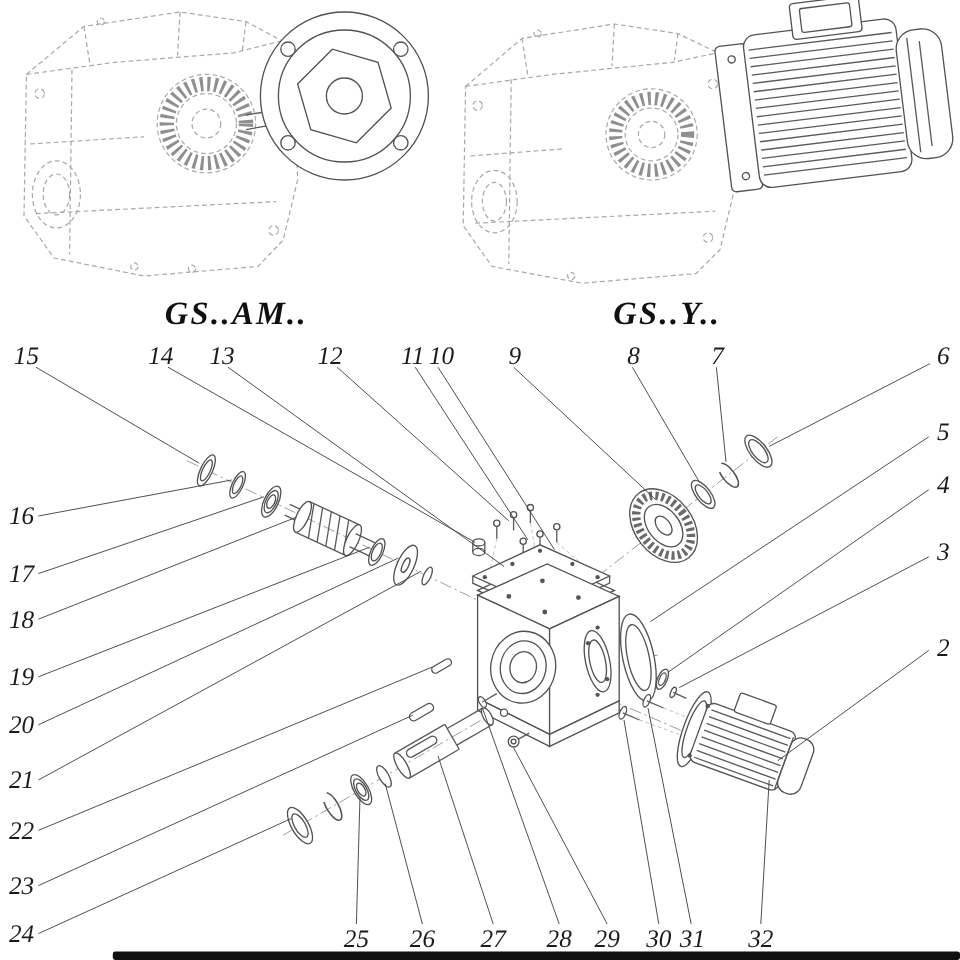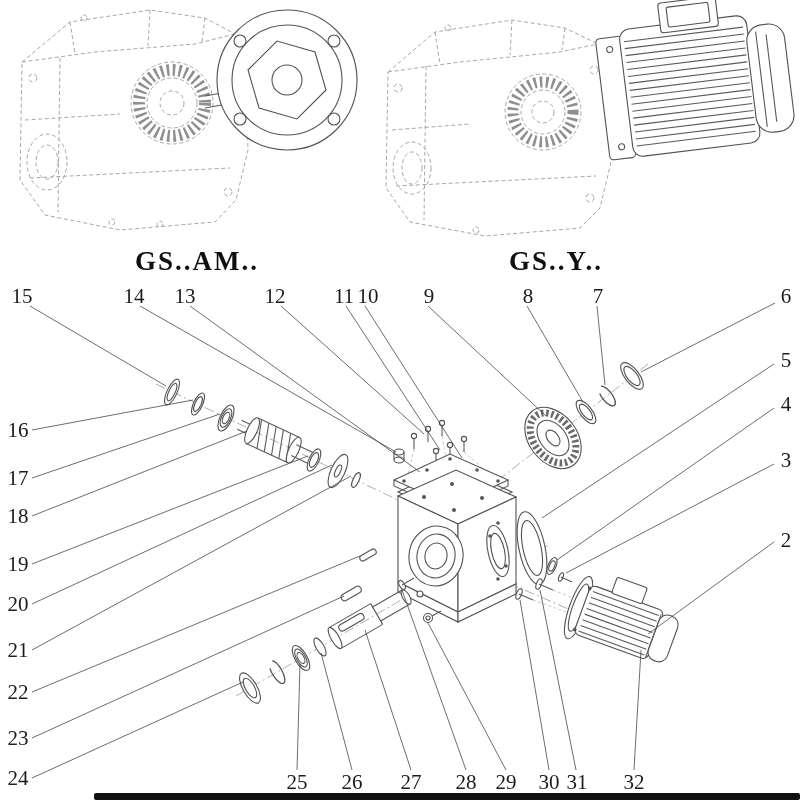--- a/index.html
+++ b/index.html
@@ -1,16 +1,16 @@
 <!DOCTYPE html>
 <html><head>
 <meta charset="utf-8">
 <style>
   html,body{margin:0;padding:0;background:#ffffff;}
-  .stage{position:relative;width:800px;height:800px;background:#ffffff;overflow:hidden;}
+  .stage{position:relative;width:800px;height:800px;background:#ffffff;overflow:hidden;font-style:italic;}
   .stage svg{position:absolute;left:0;top:0;}
   .phantom{stroke:#a8a8a8;fill:none;stroke-width:1;stroke-dasharray:4 2.6;}
   .solidline{stroke:#5a5a5a;fill:none;stroke-width:1.1;}
   .part{stroke:#525252;fill:#ffffff;stroke-width:1.1;}
   .openring{stroke:#525252;fill:none;stroke-width:1.3;}
   .leader{stroke:#474747;stroke-width:0.8;fill:none;}
   .axis{stroke:#9a9a9a;stroke-width:0.8;stroke-dasharray:10 3 2 3;fill:none;}
   .projline{stroke:#b5b5b5;stroke-width:0.7;stroke-dasharray:3 2.4;fill:none;}
   .hatchring{fill:none;stroke:#8f8f8f;}
   .teeth{fill:none;stroke:#6a6a6a;}

